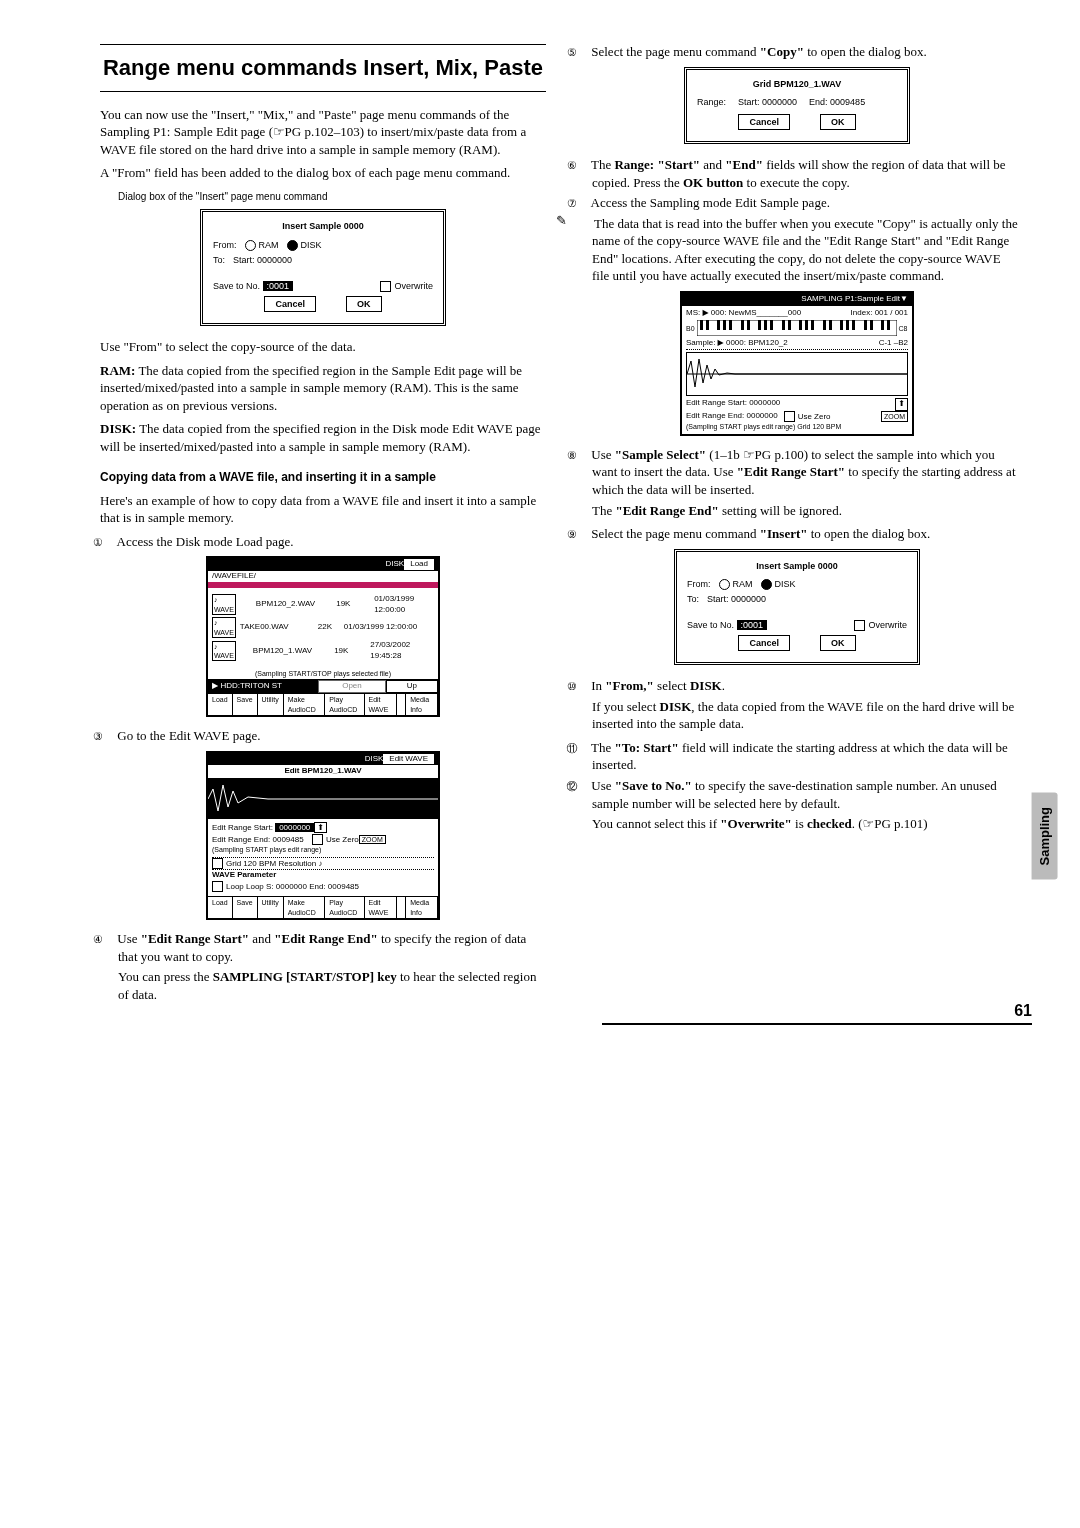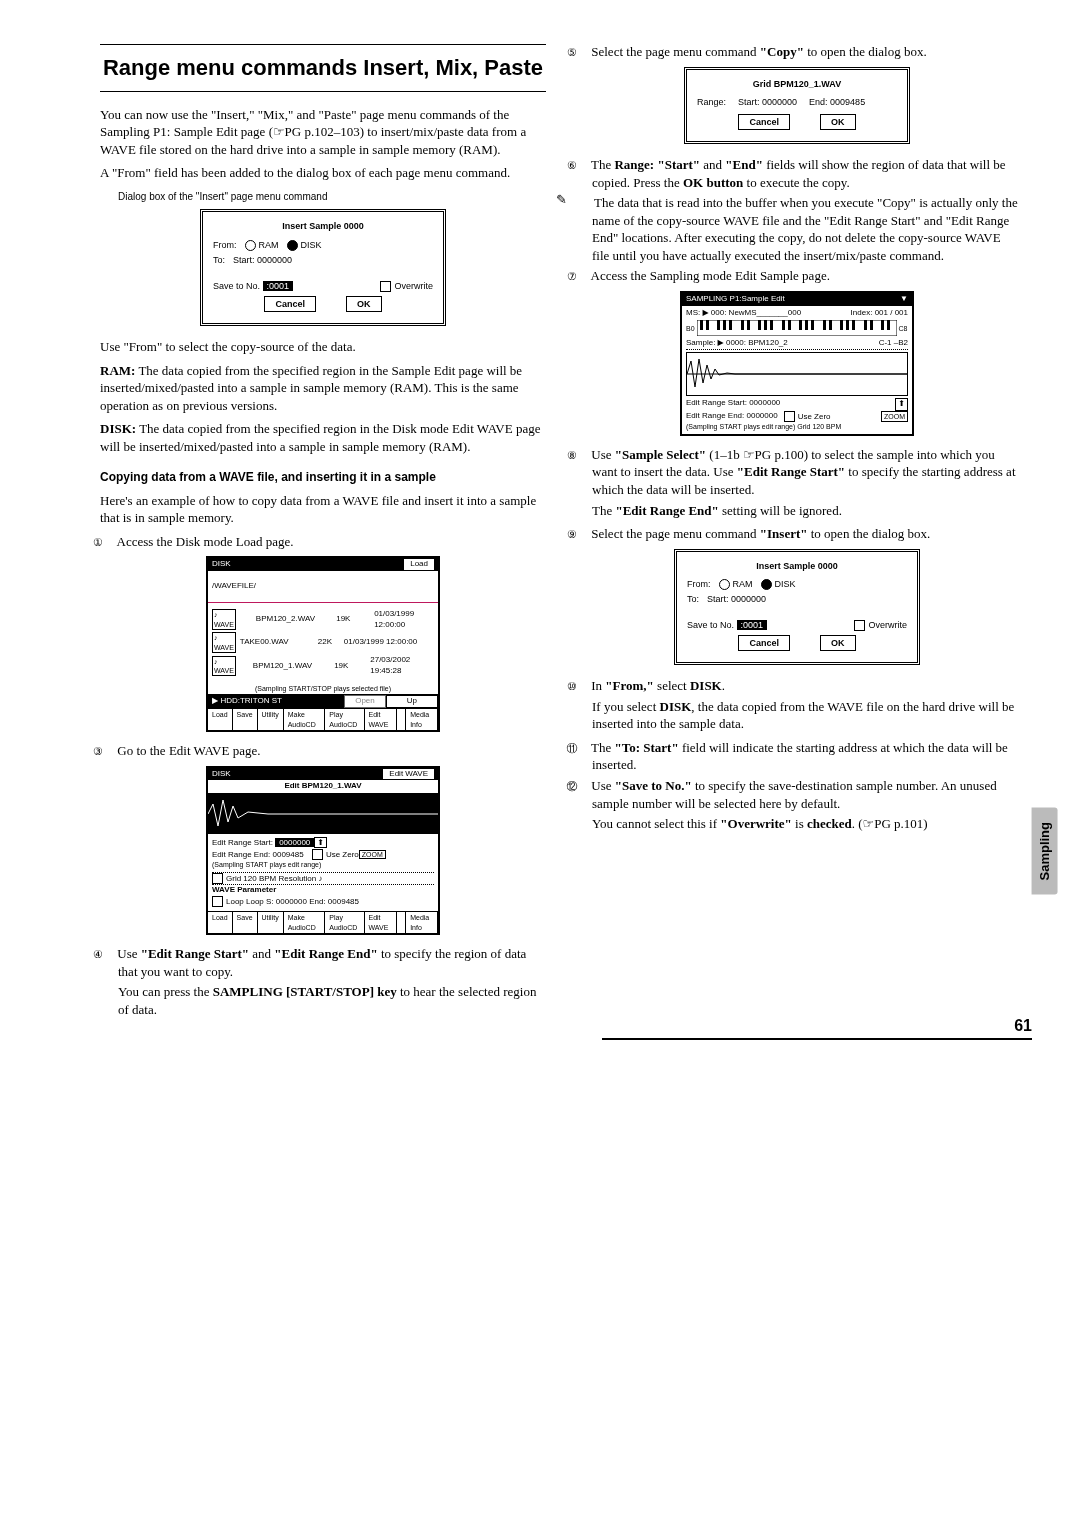--- a/index.html
+++ b/index.html
@@ -114,21 +114,21 @@
   }
   
   .screen {
     background:#fff;
     border:2px solid #000;
     padding:0;
     font-family: Arial, Helvetica, sans-serif;
     font-size:8px;
     margin:6px auto 10px auto;
   }
-  .screen .bar { background:#000; color:#fff; padding:1px 4px; display:flex; justify-content:space-between; }
+  .screen .bar { background:#000; color:#fff; padding:1px 4px; display:flex; justify-content:flex-end; }
   .screen .body { padding:4px; }
   .screen .tabs { display:flex; border-top:1px solid #000; }
   .screen .tab { border-right:1px solid #000; padding:1px 4px; font-size:7px; }
   svg { display:block; }
 </style>
 </head>
 <body>
 
 <div class="columns">
   <div class="col">
@@ -170,21 +170,21 @@
     <h3 class="sub">Copying data from a WAVE file, and inserting it in a sample</h3>
     <p>Here's an example of how to copy data from a WAVE file and insert it into a sample that is in sample memory.</p>
 
     <p class="step"><span class="circled">①</span> <span>Access the Disk mode Load page.</span></p>
 
     <div class="screen" style="width:230px;">
       <div class="bar">
           <span>DISK</span>
           <span style="background:#fff;color:#000;padding:0 6px;">Load</span>
         </div>
-      <div style="padding:10px 4px; border-bottom:1px solid #be185d;">/WAVEFILE/</div>
+      <div style="padding:0 4px; border-bottom:6px solid #be185d;">/WAVEFILE/</div>
       <div class="body" style="min-height:70px;">
         <div style="display:flex; gap:20px; align-items:center; margin:2px 0;">
           <span style="border:1px solid #000; padding:0 1px; font-size:7px;">♪<br>WAVE</span>
           <span style="width:74px;">BPM120_2.WAV</span>
           <span style="width:22px;">19K</span>
           <span>01/03/1999 12:00:00</span>
         </div>
         <div style="display:flex; gap:4px; align-items:center; margin:2px 0;">
           <span style="border:1px solid #000; padding:0 1px; font-size:7px;">♪<br>WAVE</span>
           <span style="width:74px;">TAKE00.WAV</span>
@@ -194,21 +194,21 @@
         <div style="display:flex; gap:17px; align-items:center; margin:2px 0;">
           <span style="border:1px solid #000; padding:0 1px; font-size:7px;">♪<br>WAVE</span>
           <span style="width:74px;">BPM120_1.WAV</span>
           <span style="width:22px;">19K</span>
           <span>27/03/2002 19:45:28</span>
         </div>
       </div>
       <div style="text-align:center; font-size:7px; padding:1px;">(Sampling START/STOP plays selected file)</div>
       <div style="display:flex; align-items:center; border-top:1px solid #000;">
         <span style="background:#000;color:#fff;padding:1px 4px;flex:1;">▶ <span>HDD:TRITON ST</span></span>
-        <span style="border:1px solid #666;color:#888;padding:0 10px;">Open</span>
+        <span style="border:1px solid #666;color:#888;padding:0 23px;">Open</span>
         <span style="border:1px solid #000;padding:0 20px;">Up</span>
       </div>
       <div class="tabs">
         <span class="tab">Load</span>
         <span class="tab">Save</span>
         <span class="tab">Utility</span>
         <span class="tab">Make AudioCD</span>
         <span class="tab">Play AudioCD</span>
         <span class="tab">Edit WAVE</span>
         <span class="tab" style="flex:1;"></span>
@@ -265,23 +265,23 @@
         <span>End: 0009485</span>
       </div>
       <div class="row" style="justify-content:center; gap:30px; margin-top:6px;">
         <span class="btn">Cancel</span>
         <span class="btn">OK</span>
       </div>
     </div>
 
     <p class="step"><span class="circled">⑥</span> The <span class="bold">Range: "Start"</span> and <span class="bold">"End"</span> fields will show the region of data that will be copied. Press the <span class="bold">OK button</span> to execute the copy.</p>
 
+    <p class="step"><span class="circled">⑦</span> <span>Access the Sampling mode Edit Sample page.</span></p>
+
     <p class="step"><span class="note-icon"></span><span>The data that is read into the buffer when you execute "Copy" is actually only the name of the copy-source WAVE file and the "Edit Range Start" and "Edit Range End" locations. After executing the copy, do not delete the copy-source WAVE file until you have actually executed the insert/mix/paste command.</span></p>
-
-    <p class="step"><span class="circled">⑦</span> <span>Access the Sampling mode Edit Sample page.</span></p>
 
     <div class="screen" style="width:230px;">
       <div class="bar">
           <span>SAMPLING P1:Sample Edit</span>
           <span style="color:#fff;">▼</span>
         </div>
       <div class="body" style="padding:2px 4px;">
         <div style="display:flex;justify-content:space-between;">
           <span>MS: ▶ 000: NewMS_______000</span>
           <span>Index: 001  / 001</span>

